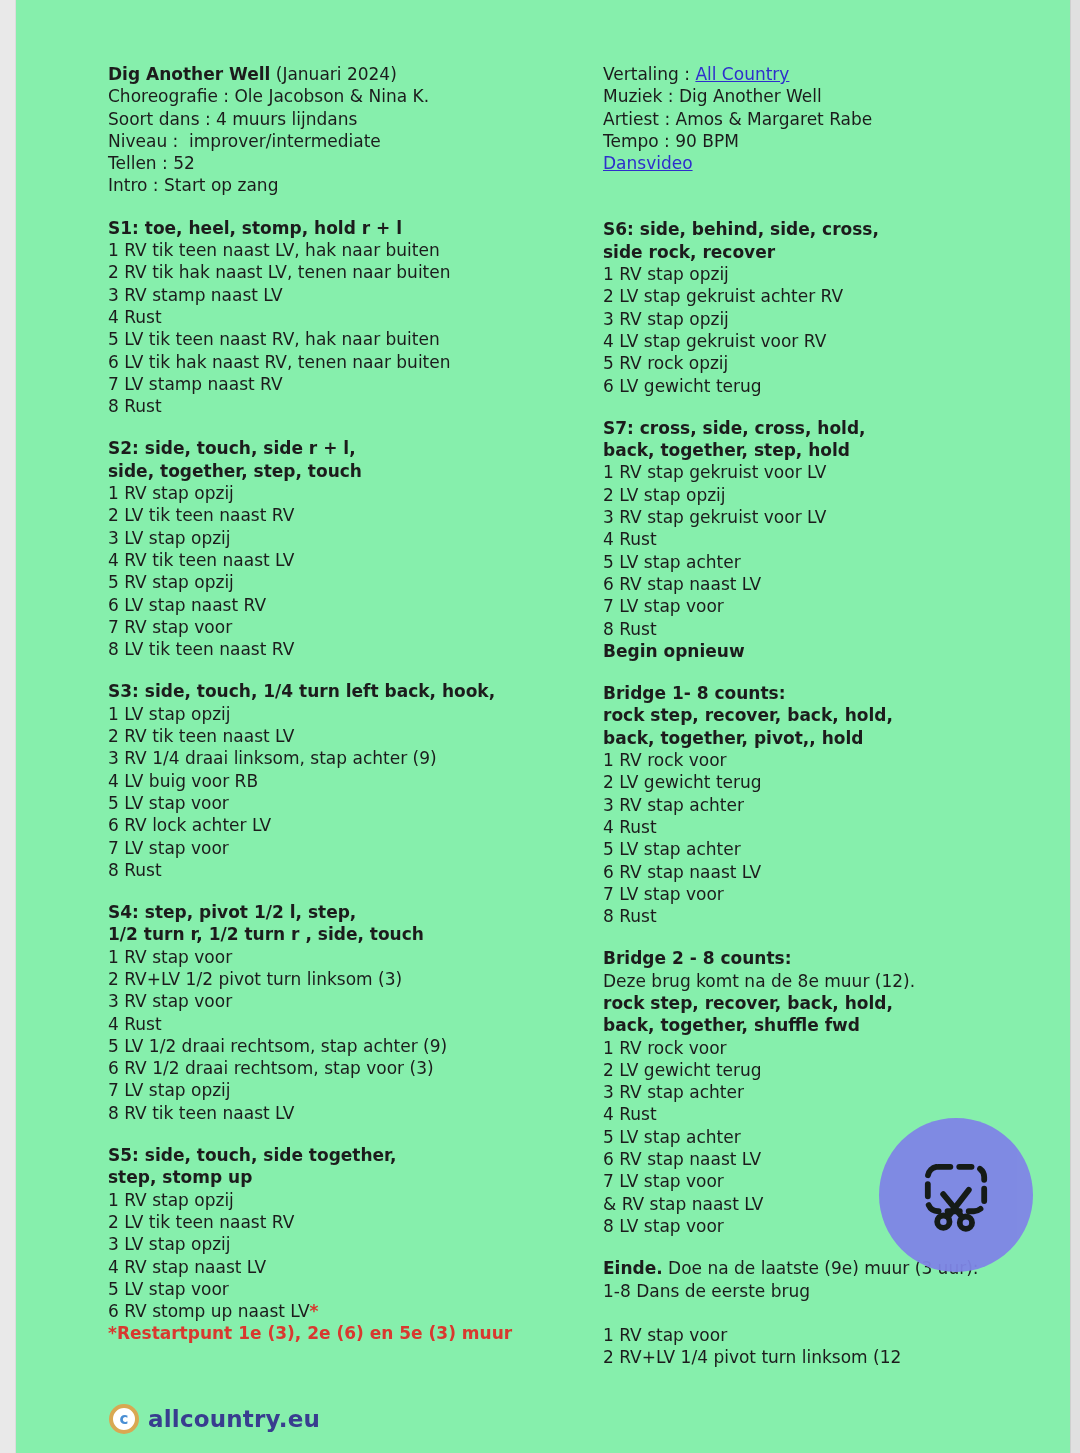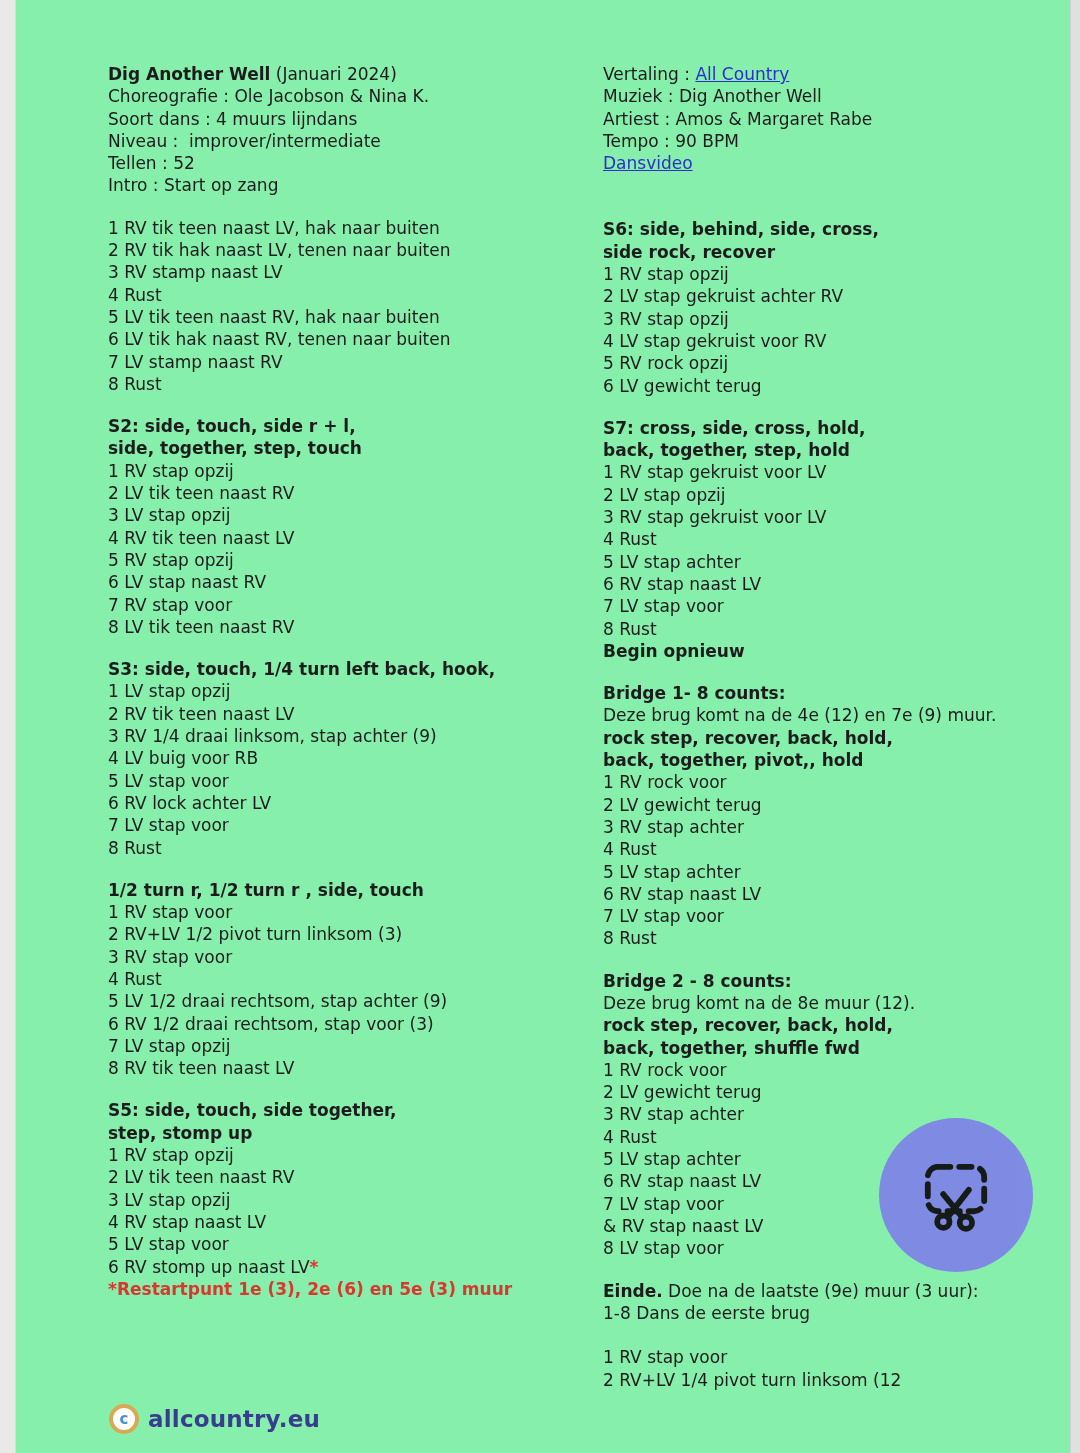--- a/index.html
+++ b/index.html
@@ -58,20 +58,21 @@
   <div class="col col-left" id="col-left">
       <div class="section">
         <div class="line"><span class="b">Dig Another Well</span><span> (Januari 2024)</span></div>
         <div class="line">Choreografie : Ole Jacobson &amp; Nina K.</div>
         <div class="line">Soort dans : 4 muurs lijndans</div>
         <div class="line">Niveau :  improver/intermediate</div>
         <div class="line">Tellen : 52</div>
         <div class="line">Intro : Start op zang</div>
       </div>
       <div class="section">
+        <div class="line b">S1: toe, heel, stomp, hold r + l</div>
         <div class="line">1 RV tik teen naast LV, hak naar buiten</div>
         <div class="line">2 RV tik hak naast LV, tenen naar buiten</div>
         <div class="line">3 RV stamp naast LV</div>
         <div class="line">4 Rust</div>
         <div class="line">5 LV tik teen naast RV, hak naar buiten</div>
         <div class="line">6 LV tik hak naast RV, tenen naar buiten</div>
         <div class="line">7 LV stamp naast RV</div>
         <div class="line">8 Rust</div>
       </div>
       <div class="section">
@@ -91,20 +92,21 @@
         <div class="line">1 LV stap opzij</div>
         <div class="line">2 RV tik teen naast LV</div>
         <div class="line">3 RV 1/4 draai linksom, stap achter (9)</div>
         <div class="line">4 LV buig voor RB</div>
         <div class="line">5 LV stap voor</div>
         <div class="line">6 RV lock achter LV</div>
         <div class="line">7 LV stap voor</div>
         <div class="line">8 Rust</div>
       </div>
       <div class="section">
+        <div class="line b">S4: step, pivot 1/2 l, step,</div>
         <div class="line b">1/2 turn r, 1/2 turn r , side, touch</div>
         <div class="line">1 RV stap voor</div>
         <div class="line">2 RV+LV 1/2 pivot turn linksom (3)</div>
         <div class="line">3 RV stap voor</div>
         <div class="line">4 Rust</div>
         <div class="line">5 LV 1/2 draai rechtsom, stap achter (9)</div>
         <div class="line">6 RV 1/2 draai rechtsom, stap voor (3)</div>
         <div class="line">7 LV stap opzij</div>
         <div class="line">8 RV tik teen naast LV</div>
       </div>
@@ -146,21 +148,20 @@
         <div class="line">3 RV stap gekruist voor LV</div>
         <div class="line">4 Rust</div>
         <div class="line">5 LV stap achter</div>
         <div class="line">6 RV stap naast LV</div>
         <div class="line">7 LV stap voor</div>
         <div class="line">8 Rust</div>
         <div class="line b">Begin opnieuw</div>
       </div>
       <div class="section">
         <div class="line b">Bridge 1- 8 counts:</div>
-        <div class="line">Deze brug komt na de 4e (12) en 7e (9) muur.</div>
         <div class="line b">rock step, recover, back, hold,</div>
         <div class="line b">back, together, pivot,, hold</div>
         <div class="line">1 RV rock voor</div>
         <div class="line">2 LV gewicht terug</div>
         <div class="line">3 RV stap achter</div>
         <div class="line">4 Rust</div>
         <div class="line">5 LV stap achter</div>
         <div class="line">6 RV stap naast LV</div>
         <div class="line">7 LV stap voor</div>
         <div class="line">8 Rust</div>

